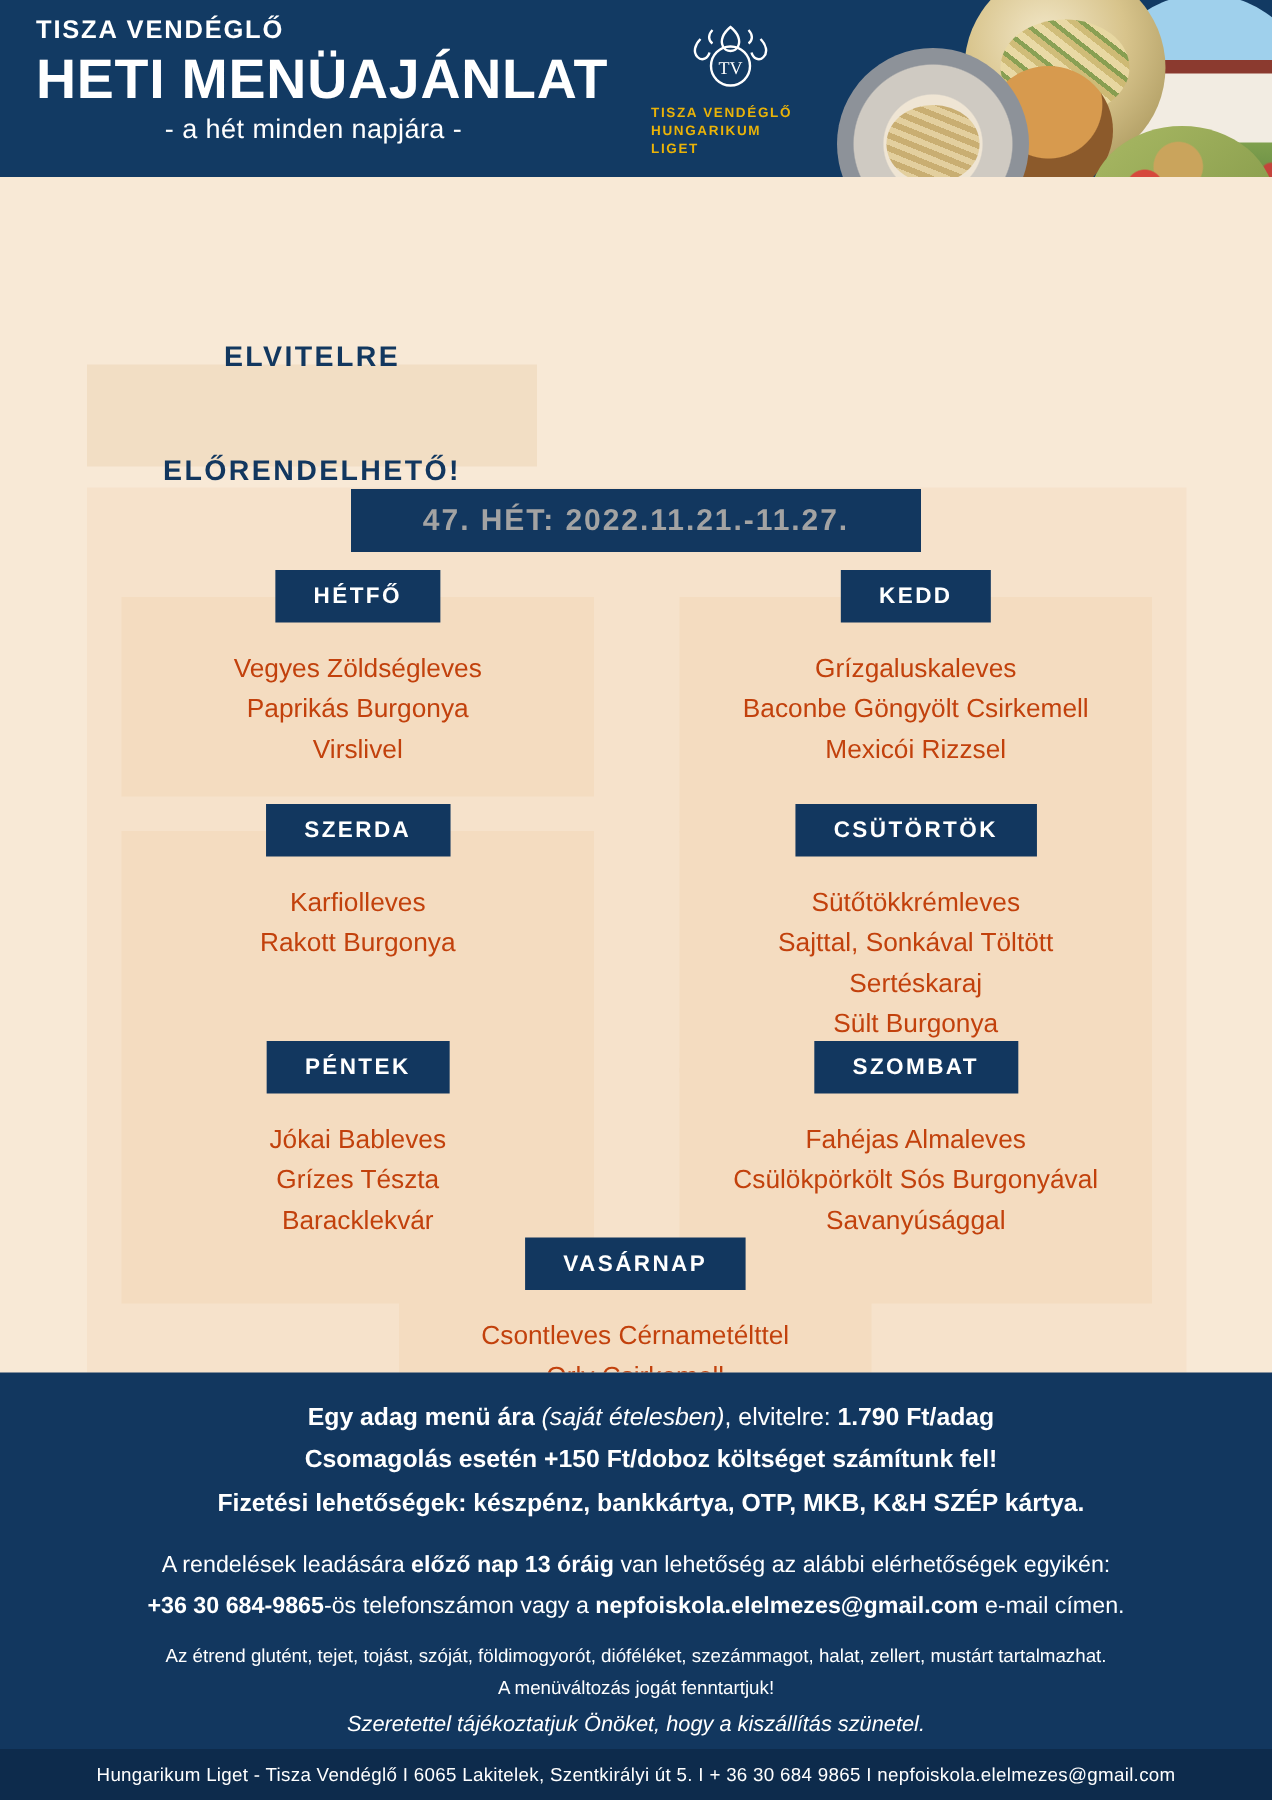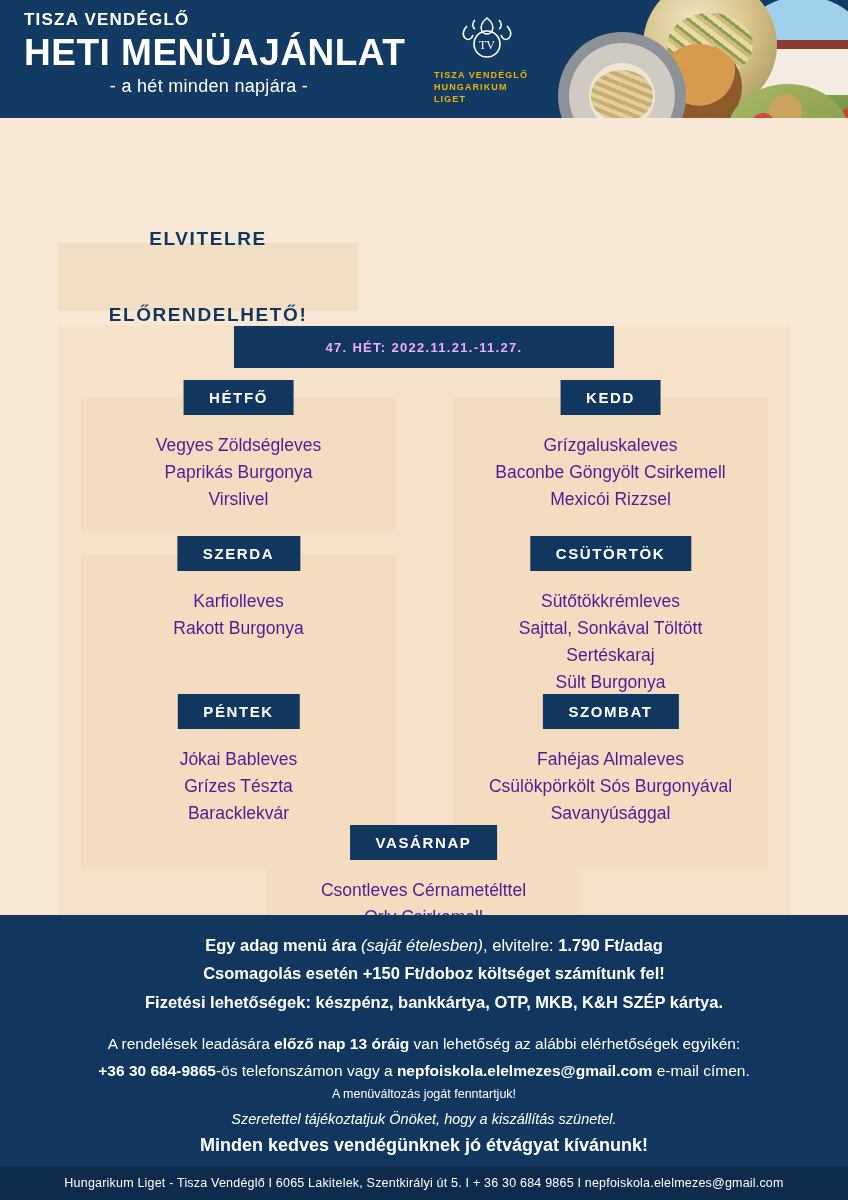--- a/index.html
+++ b/index.html
@@ -173,34 +173,34 @@
     left: 58px; top: 207px;
     width: 733px; height: 704px;
     background: #f6e2cb;
   }
 
   .week-badge {
     position: absolute;
     left: 176px; top: 1px;
     width: 380px; height: 42px;
     background: #12375f;
-    color: #f0abfc;
-    font-weight: bold;
-    font-size: 13px;
+    color: #a3a3a3;
+    font-weight: bold;
+    font-size: 20px;
     letter-spacing: 1.3px;
     display: flex; align-items: center; justify-content: center;
   }
 
   .day-card { position: absolute; }
   .day-body {
     background: #f4dcc0;
     width: 100%;
     padding: 34px 10px 18px 10px;
     text-align: center;
-    color: #4c1d95;
+    color: #c2410c;
     font-size: 17.5px;
     line-height: 1.55;
   }
   .day-title {
     position: absolute;
     left: 50%;
     transform: translateX(-50%);
     top: -18px;
     background: #12375f;
     color: #ffffff;
@@ -381,19 +381,20 @@
 
     <div class="f-contact">
       <div>
         <span>A rendelések leadására </span><b>előző nap 13 óráig</b><span> van lehetőség az alábbi elérhetőségek egyikén:</span>
       </div>
       <div>
         <b>+36 30 684-9865</b><span>-ös telefonszámon vagy a </span><b>nepfoiskola.elelmezes@gmail.com</b><span> e-mail címen.</span>
       </div>
     </div>
 
+    <div class="f-small">Az étrend glutént, tejet, tojást, szóját, földimogyorót, dióféléket, szezámmagot, halat, zellert, mustárt tartalmazhat.</div>
     <div class="f-small" style="margin-top:0;">A menüváltozás jogát fenntartjuk!</div>
     <div class="f-italic">Szeretettel tájékoztatjuk Önöket, hogy  a kiszállítás szünetel.</div>
     <div class="f-bold-wish">Minden kedves vendégünknek jó étvágyat kívánunk!</div>
 
     <div class="f-bar">Hungarikum Liget - Tisza Vendéglő I 6065 Lakitelek, Szentkirályi út 5. I + 36 30 684 9865 I nepfoiskola.elelmezes@gmail.com</div>
   </div>
 </div>
 
 </body></html>

